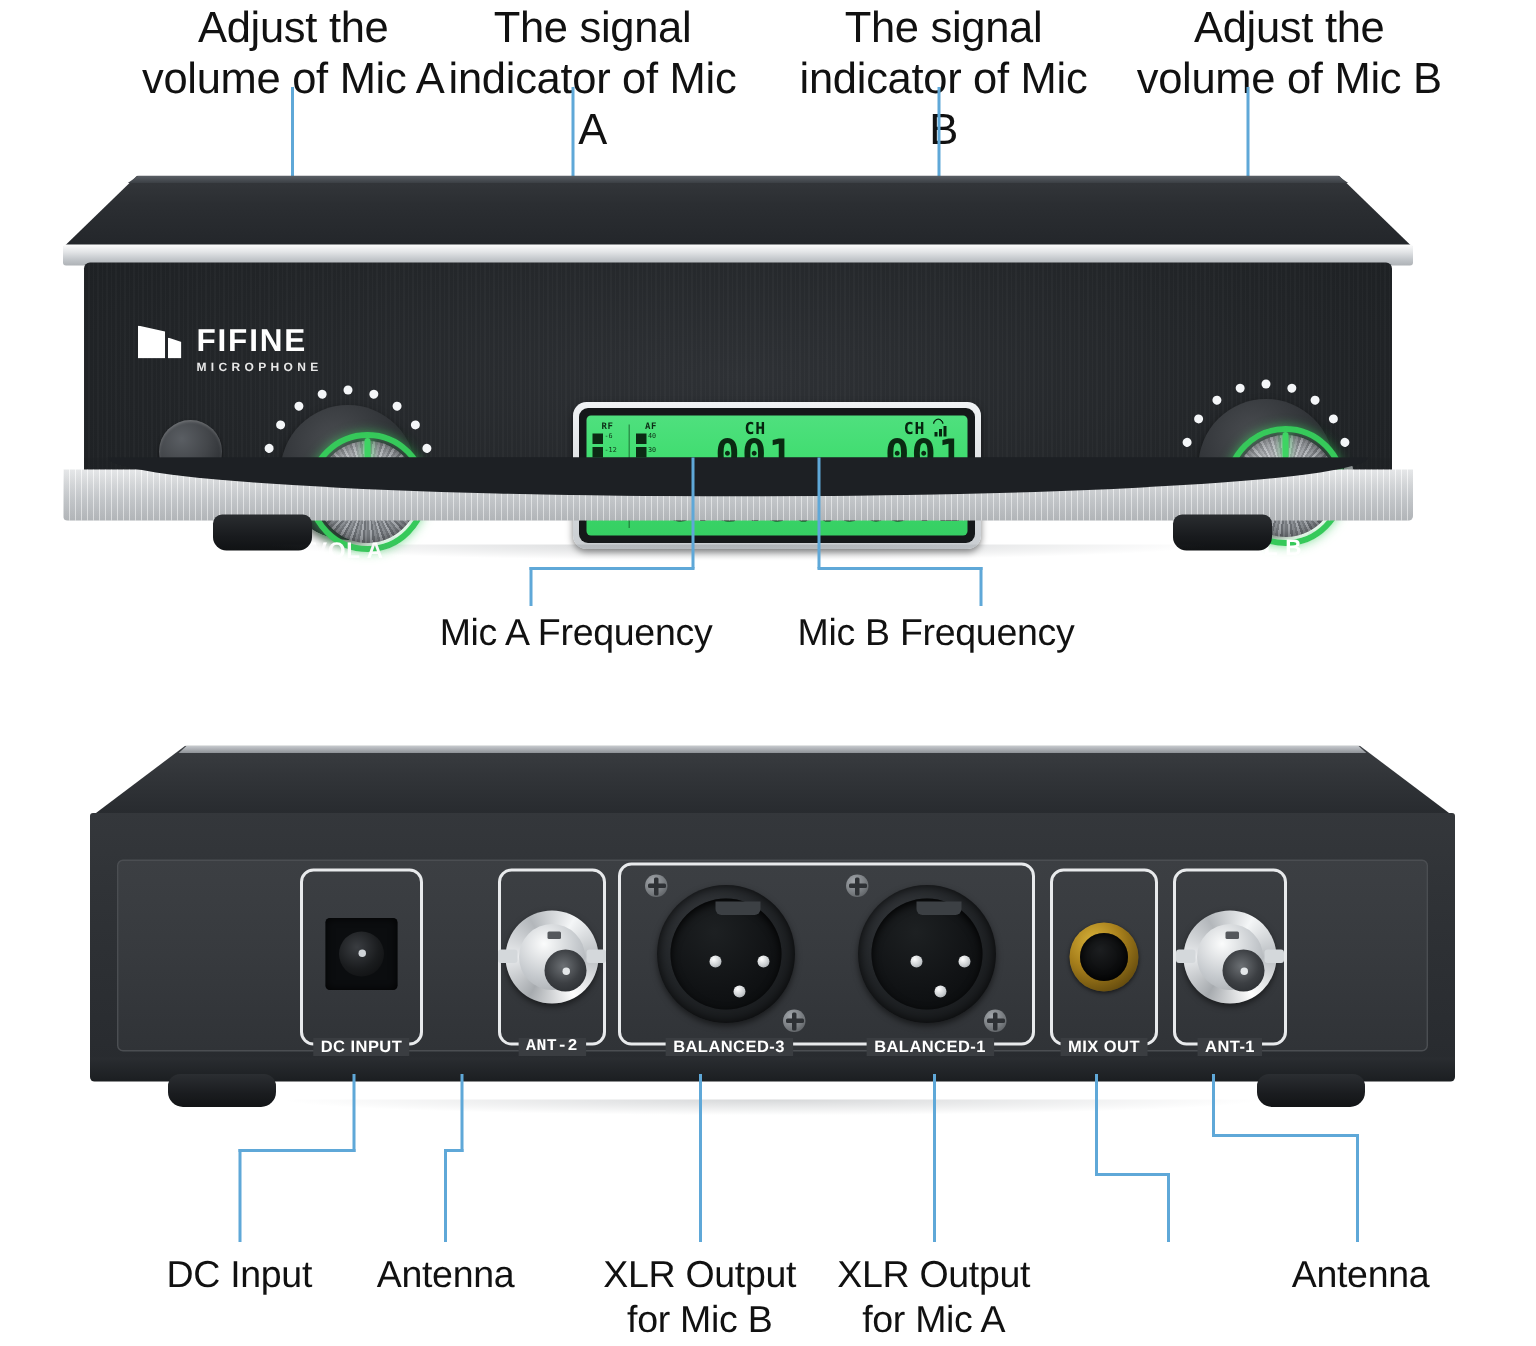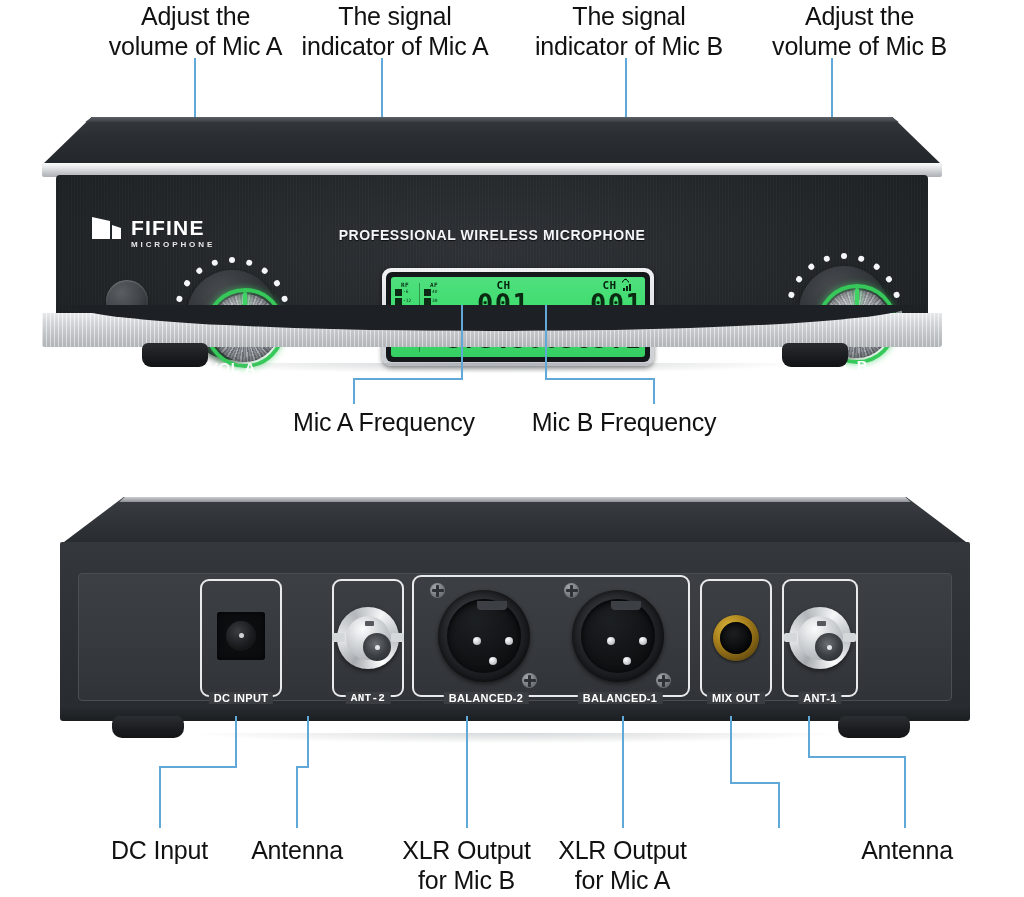--- a/index.html
+++ b/index.html
@@ -14,21 +14,21 @@
   
   .anno {
     position: absolute;
     text-align: center;
     color: #111;
     font-family: "Liberation Sans", sans-serif;
     line-height: 1.18;
     white-space: pre-line;
     letter-spacing: -0.2px;
   }
-  .anno.top { font-size: 25px; }
+  .anno.top { font-size: 29px; }
   .anno.mid { font-size: 25px; }
   .anno.bot { font-size: 25px; }
 
   
   .ln { position: absolute; background: #5fa8d8; }
   .lnv { width: 2px; }
   .lnh { height: 2px; }
 
   
   #front { position: absolute; left: 42px; top: 117px; width: 900px; height: 252px; }
@@ -411,21 +411,20 @@
         <div class="logo-mark">
           <div class="b1"></div>
             <div class="b2"></div>
         </div>
         <div class="logo-txt">
           <div class="logo-name">FIFINE</div>
           <div class="logo-sub">MICROPHONE</div>
         </div>
       </div>
 
-      <div class="panel-title">PROFESSIONAL WIRELESS MICROPHONE</div>
 
       <div class="power-btn"></div>
       <div class="power-lbl">POWER</div>
 
       <div class="knob-wrap a">
         <div class="dotring" id="dots-a">
             <i style="transform: rotate(-146deg);"></i>
             <i style="transform: rotate(-127.75deg);"></i>
             <i style="transform: rotate(-109.5deg);"></i>
             <i style="transform: rotate(-91.25deg);"></i>
@@ -626,21 +625,21 @@
             <div class="slot"></div>
             <div class="hole">
               <div class="ctr"></div>
             </div>
           </div>
       </div>
       <div class="port-lbl">ANT-2</div>
     </div>
 
     <div class="port" style="left:352px; top:78px; width:278px; height:122px;">
-      <div class="port-lbl" style="left:72px;">BALANCED-2</div>
+      <div class="port-lbl" style="left:72px;">BALANCED-3</div>
       <div class="port-lbl" style="left:206px;">BALANCED-1</div>
     </div>
 
     <div style="position:absolute; left:368px; top:84px; width:112px; height:110px;">
       <div class="xlr">
         <div class="barrel">
           <div class="notch"></div>
           <div class="pin p1"></div>
             <div class="pin p2"></div>
             <div class="pin p3"></div>

